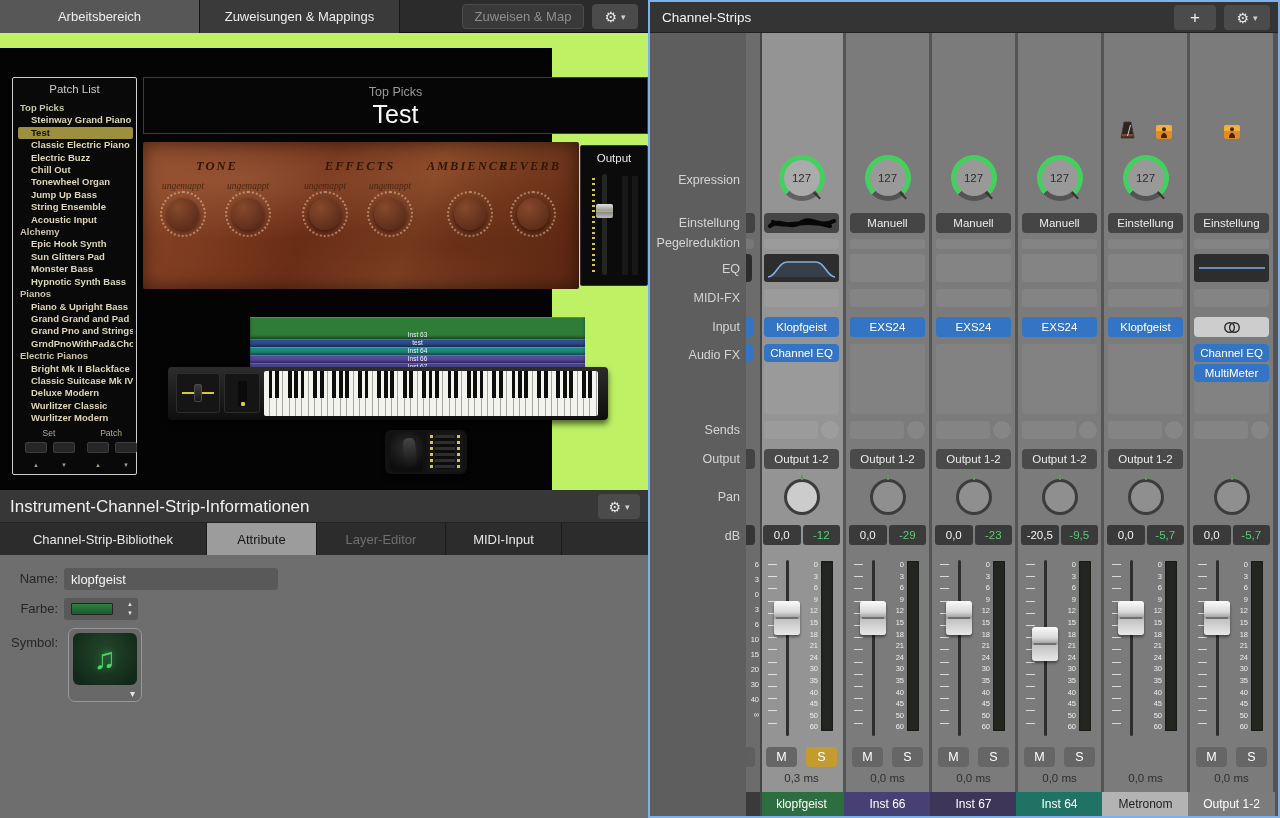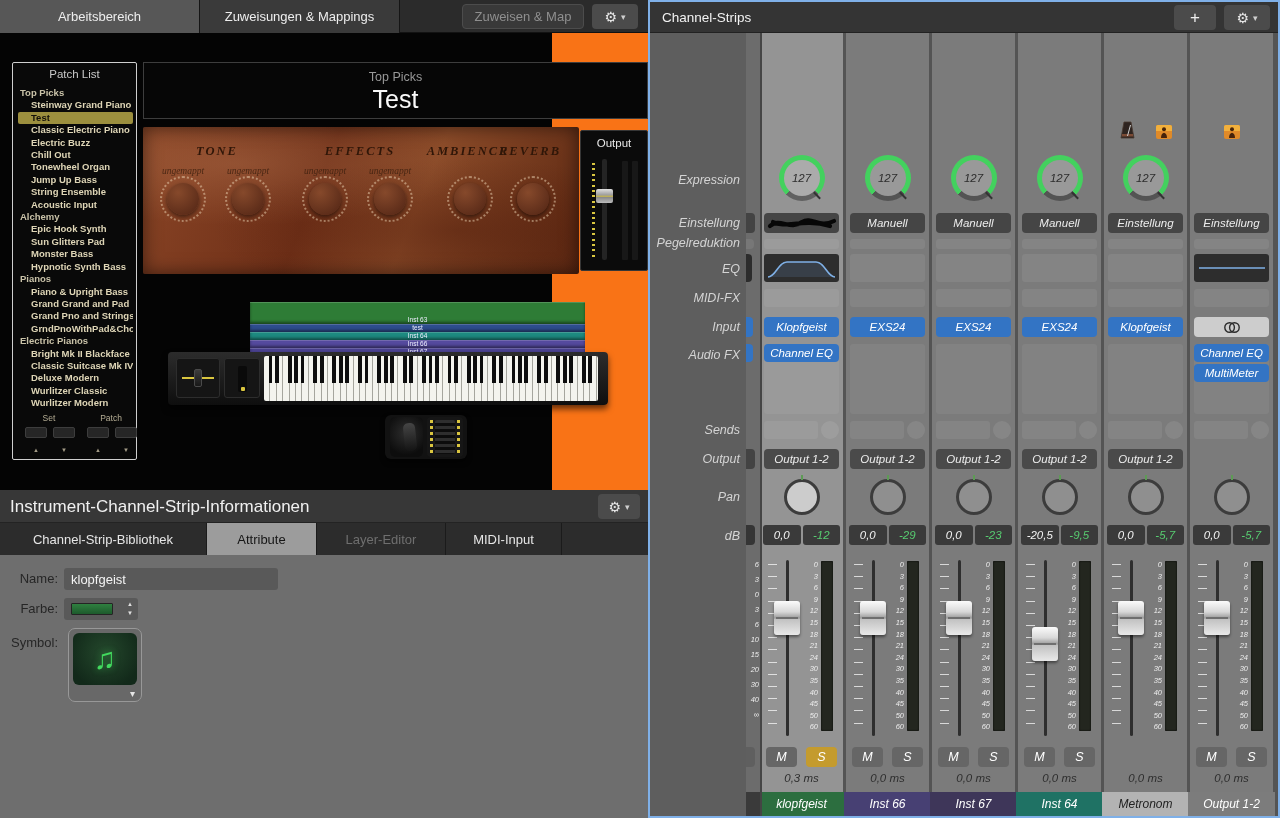--- a/index.html
+++ b/index.html
@@ -1,30 +1,30 @@
 <!DOCTYPE html>
 <html><head>
 <meta charset="utf-8">
 <style>
   html,body{margin:0;padding:0;background:#000;}
   *{box-sizing:border-box;font-family:"Liberation Sans",sans-serif;}
-  #stage{position:relative;width:1280px;height:818px;overflow:hidden;background:#f97316;}
+  #stage{position:relative;width:1280px;height:818px;overflow:hidden;background:#bef264;}
 
   
   .ltop{position:absolute;left:0;top:0;width:648px;height:33px;background:#2b2b2b;border-bottom:1px solid #121212;}
   .ltab{position:absolute;top:0;height:33px;display:flex;align-items:center;justify-content:center;font-size:13px;color:#ededed;border-right:1px solid #151515;}
   .ltab.t1{left:0;width:200px;background:#575757;}
   .ltab.t2{left:200px;width:200px;background:#3a3a3a;}
   .mapbtn{position:absolute;left:462px;top:4px;width:122px;height:25px;background:#393939;border:1px solid #4c4c4c;border-radius:4px;color:#8f8f8f;font-size:13px;display:flex;align-items:center;justify-content:center;}
   .gearbtn{position:absolute;top:4px;height:25px;background:#4b4b4b;border-radius:4px;color:#e6e6e6;display:flex;align-items:center;justify-content:center;gap:4px;font-size:14px;}
   .gearbtn .chev{font-size:9px;color:#cfcfcf;}
   .ltop .gearbtn{left:592px;width:46px;}
 
   
-  .ws{position:absolute;left:0;top:33px;width:552px;height:457px;background:#040404;}
+  .ws{position:absolute;left:0;top:48px;width:552px;height:457px;background:#040404;}
 
   .plist{position:absolute;left:12px;top:29px;width:125px;height:398px;background:#090909;border:1px solid #cfcfcf;border-radius:2px;}
   .pl-title{position:absolute;top:5px;left:0;right:0;text-align:center;font-size:11.5px;color:#c9c9c9;}
   .pl-items{position:absolute;top:24px;left:5px;right:3px;bottom:46px;overflow:hidden;}
   .pl-group{font-size:9.5px;line-height:12.4px;color:#c9c2a8;font-weight:bold;padding-left:2px;white-space:nowrap;}
   .pl-patch{font-size:9.5px;line-height:12.4px;color:#ded5b6;font-weight:bold;padding-left:13px;white-space:nowrap;}
   .pl-patch.pl-sel{background:#9c8f3e;color:#14110a;border-radius:2px;}
   .pl-footlbl{position:absolute;bottom:36px;font-size:8.5px;color:#b5ad94;width:40px;text-align:center;}
   .pl-btn{position:absolute;bottom:21px;width:22px;height:11px;background:#262626;border:1px solid #3d3d3d;border-radius:2px;}
   .pl-tri{position:absolute;bottom:6px;width:22px;text-align:center;font-size:6px;color:#a29a85;}
@@ -94,21 +94,21 @@
   .symface{position:absolute;left:4px;top:4px;width:64px;height:52px;border-radius:6px;background:radial-gradient(circle at 50% 38%,#24482c,#12291a 80%);display:flex;align-items:center;justify-content:center;}
   .symnote{font-size:30px;color:#42d95e;text-shadow:0 0 7px rgba(66,217,94,.55);}
   .symchev{position:absolute;right:6px;bottom:2px;font-size:10px;color:#e6e6e6;}
 
   
   .right{position:absolute;left:648px;top:0;width:632px;height:818px;border:2px solid #7fb0e8;background:#565656;}
   .rheader{position:absolute;top:0;left:0;right:0;height:31px;background:#343434;border-bottom:1px solid #222;}
   .rtitle{position:absolute;left:12px;top:0;line-height:31px;font-size:13.5px;color:#f2f2f2;}
   .addbtn{position:absolute;left:524px;top:3px;width:42px;height:25px;background:#4b4b4b;border-radius:4px;color:#efefef;font-size:17px;display:flex;align-items:center;justify-content:center;}
   .rheader .gearbtn{left:574px;width:46px;top:3px;background:#4b4b4b;}
-  .mixer{position:absolute;left:0;right:0;top:31px;bottom:0;background:#545454;font-style:italic;}
+  .mixer{position:absolute;left:0;right:0;top:31px;bottom:0;background:#545454;}
 
   .rowlabels{position:absolute;left:0;top:0;bottom:0;width:96px;background:#5e5e5e;z-index:3;}
   .rowlabel{position:absolute;right:6px;left:0;height:18px;line-height:18px;text-align:right;font-size:12.5px;color:#d4d4d4;white-space:nowrap;}
 
   .hiddenstrip{position:absolute;left:96px;width:14px;top:0;bottom:0;background:#6c6c6c;z-index:2;}
   .hv{position:absolute;left:0;border-radius:0 4px 4px 0;}
   .vline{position:absolute;left:110px;width:2px;top:0;bottom:0;background:#454545;z-index:2;}
 
   .strip{position:absolute;top:0;bottom:0;width:83px;background:#7b7b7b;}
   .strip.sel{background:#949494;}

